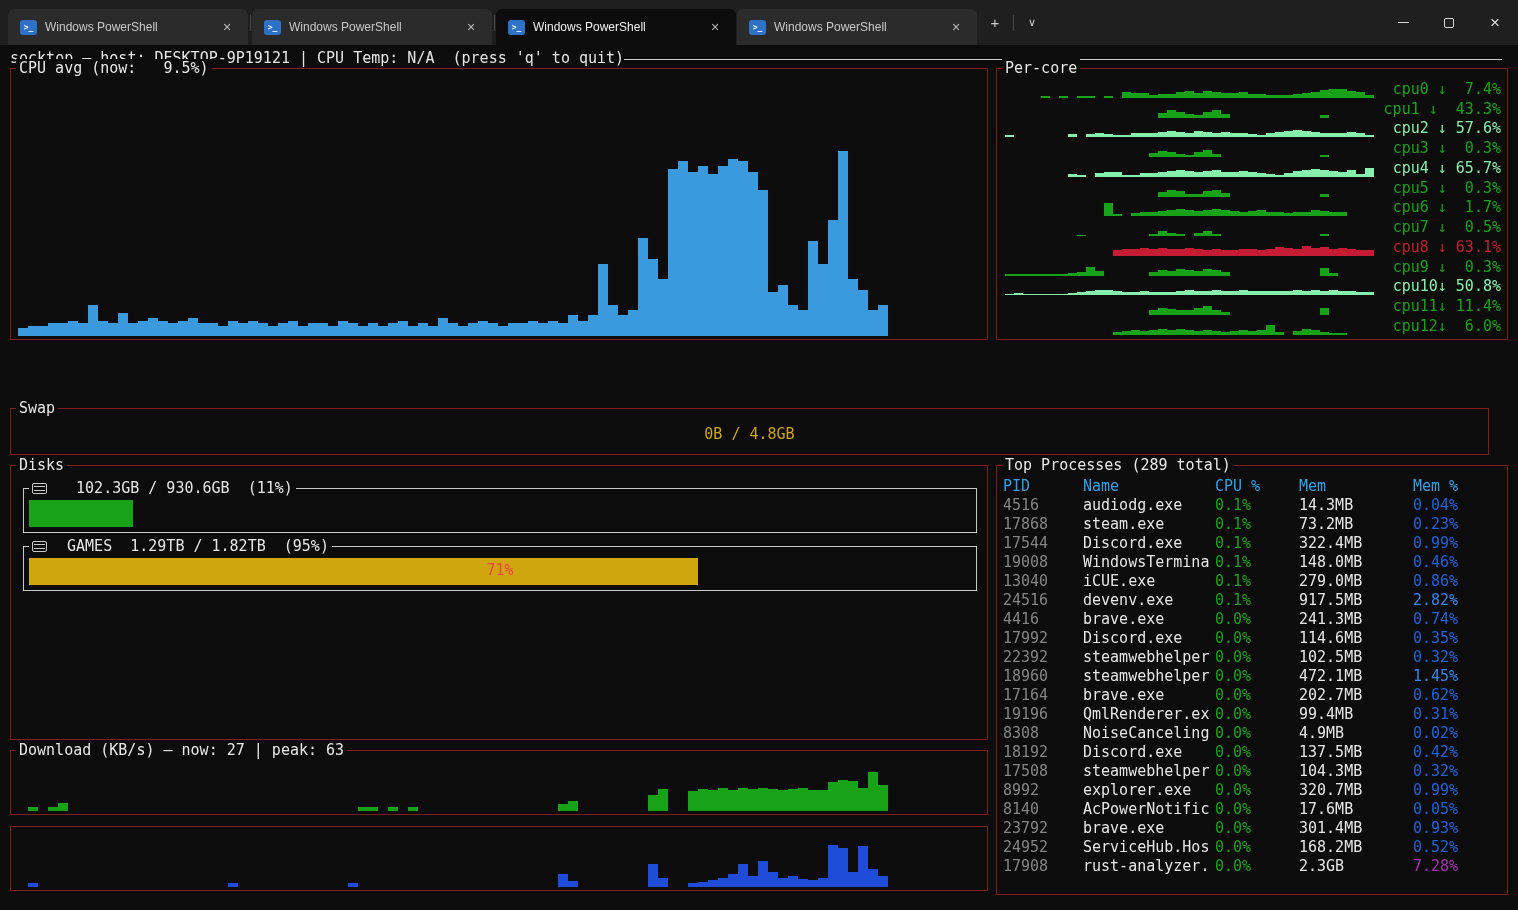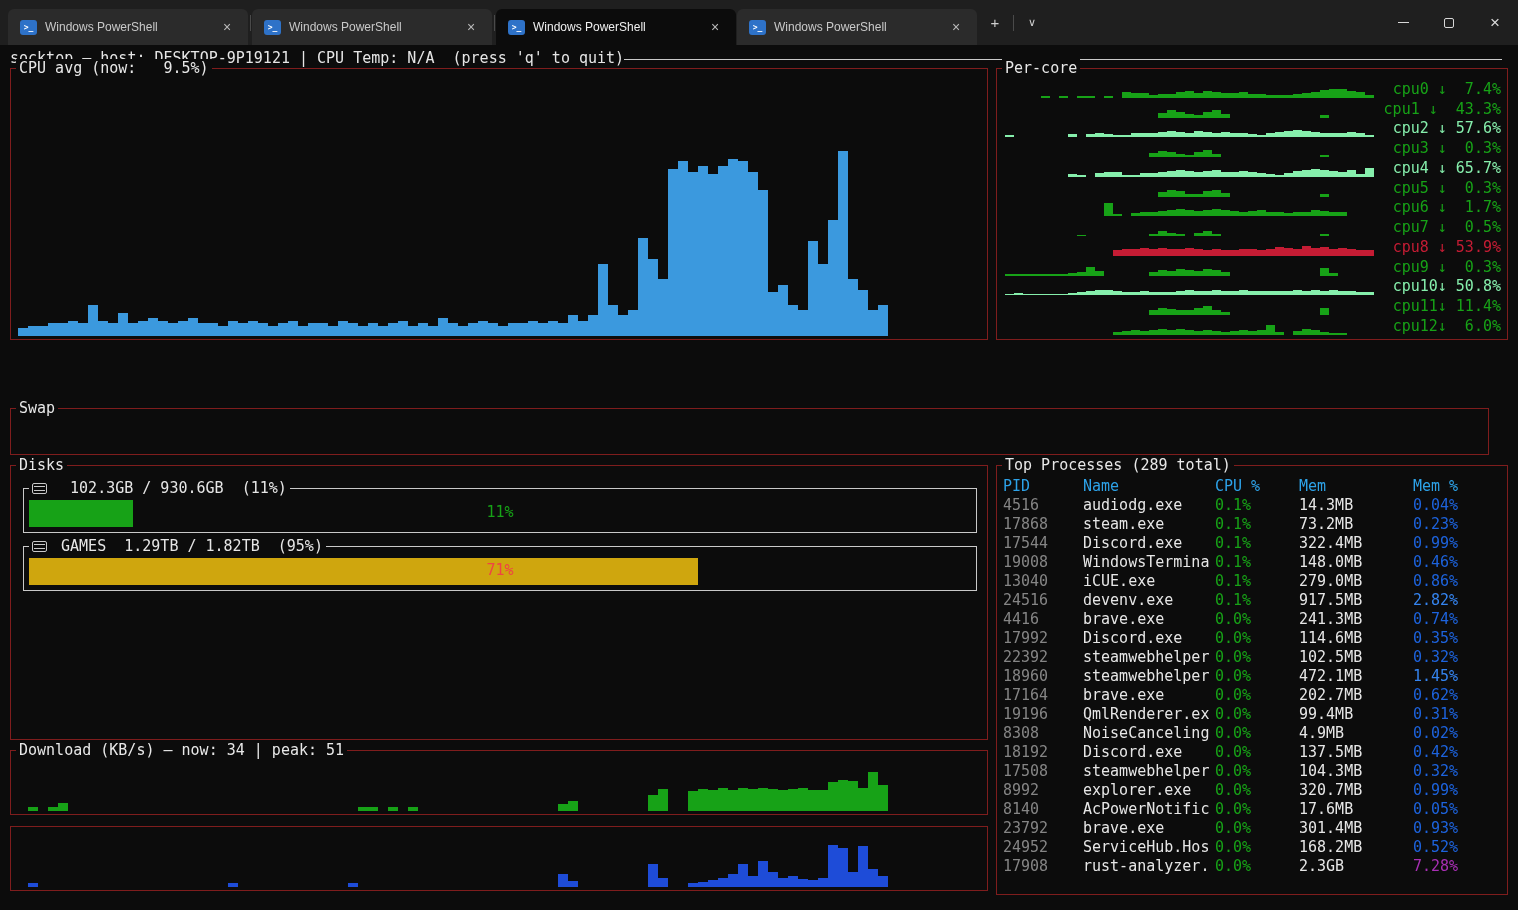--- a/index.html
+++ b/index.html
@@ -53,21 +53,21 @@
   .lvl-green { color:#17a217; } .lvl-yellow { color:#86efac; } .lvl-red { color:#c51c34; }
 
   
   .track { position:absolute; left:8px; right:8px; top:15px; height:21px; }
   .fill { position:absolute; left:0; top:0; height:100%; }
   .track-label { position:absolute; width:100%; text-align:center; top:1px; }
 
   
   .subpanel { position:absolute; left:12px; right:10px; height:45px; border:1px solid #c9c9c9; }
   .sub-title { position:absolute; top:-10px; left:5px; background:#0c0c0c; padding:0 3px; display:flex;
-               align-items:center; gap:5px; white-space:pre; }
+               align-items:center; gap:11px; white-space:pre; }
   .drive-icon { width:15px; height:11px; border:1px solid #c9c9c9; border-radius:2px; display:inline-flex;
                 flex-direction:column; justify-content:space-evenly; }
   .drive-icon i { display:block; height:1px; background:#c9c9c9; margin:0 1px; }
   .dtrack { position:absolute; left:5px; right:5px; top:11px; bottom:5px; }
   .dtrack .fill { height:100%; }
   .dlabel { position:absolute; width:100%; text-align:center; top:3px; }
 
   .net-chart { position:absolute; left:7px; right:5px; bottom:3px; top:8px; }
 
   
@@ -627,21 +627,21 @@
               <i style="width: 9px; height: 42%;"></i>
               <i style="width: 9px; height: 60%;"></i>
               <i style="width: 9px; height: 50%;"></i>
               <i style="width: 9px; height: 56%;"></i>
               <i style="width: 9px; height: 46%;"></i>
               <i style="width: 9px; height: 50%;"></i>
               <i style="width: 9px; height: 44%;"></i>
               <i style="width: 9px; height: 40%;"></i>
               <i style="width: 9px; height: 35%;"></i>
             </div>
-            <div class="core-label">cpu8 ↓ 53.9%</div>
+            <div class="core-label">cpu8 ↓ 63.1%</div>
           </div>
           <div class="core-row lvl-green">
             <div class="bars spark">
               <i style="width: 9px; height: 12%;"></i>
               <i style="width: 9px; height: 12%;"></i>
               <i style="width: 9px; height: 10%;"></i>
               <i style="width: 9px; height: 8%;"></i>
               <i style="width: 9px; height: 8%;"></i>
               <i style="width: 9px; height: 10%;"></i>
               <i style="width: 9px; height: 12%;"></i>
@@ -819,44 +819,46 @@
               <i style="width: 9px; height: 0%;"></i>
             </div>
             <div class="core-label">cpu12↓  6.0%</div>
           </div>
         </div>
     </div>
 
 
     <div class="panel" style="left:10px; top:363px; width:1479px; height:47px;">
       <span class="ptitle">Swap</span>
+      <div class="track">
+        <div class="track-label" style="color:#cfa60e;">0B / 4.8GB</div>
+      </div>
     </div>
 
     <div class="panel" style="left:10px; top:420px; width:978px; height:275px;">
       <span class="ptitle">Disks</span>
 
       <div class="subpanel" style="top:22px;">
         <span class="sub-title"><span class="drive-icon"><i></i><i></i></span><span>  102.3GB / 930.6GB  (11%)</span></span>
         <div class="dtrack">
           <div class="fill" id="disk0-fill" style="width: 11%; background: rgb(23, 162, 23);"></div>
-          <div class="dlabel" id="disk0-label" style="color: rgb(23, 162, 23);">11%</div>
         </div>
       </div>
 
       <div class="subpanel" style="top:80px;">
         <span class="sub-title"><span class="drive-icon"><i></i><i></i></span><span> GAMES  1.29TB / 1.82TB  (95%)</span></span>
         <div class="dtrack">
           <div class="fill" id="disk1-fill" style="width: 71%; background: rgb(207, 166, 14);"></div>
           <div class="dlabel" id="disk1-label" style="color: #ef4444;">71%</div>
         </div>
       </div>
     </div>
 
     <div class="panel" style="left:10px; top:705px; width:978px; height:65px;">
-      <span class="ptitle">Download (KB/s) — now: 34 | peak: 51</span>
+      <span class="ptitle">Download (KB/s) — now: 27 | peak: 63</span>
       <div class="bars net-chart" id="dl-chart" style="color:#17a217;">
           <i style="width: 10px; height: 0%;"></i>
           <i style="width: 10px; height: 8%;"></i>
           <i style="width: 10px; height: 0%;"></i>
           <i style="width: 10px; height: 7%;"></i>
           <i style="width: 10px; height: 16%;"></i>
           <i style="width: 10px; height: 0%;"></i>
           <i style="width: 10px; height: 0%;"></i>
           <i style="width: 10px; height: 0%;"></i>
           <i style="width: 10px; height: 0%;"></i>

